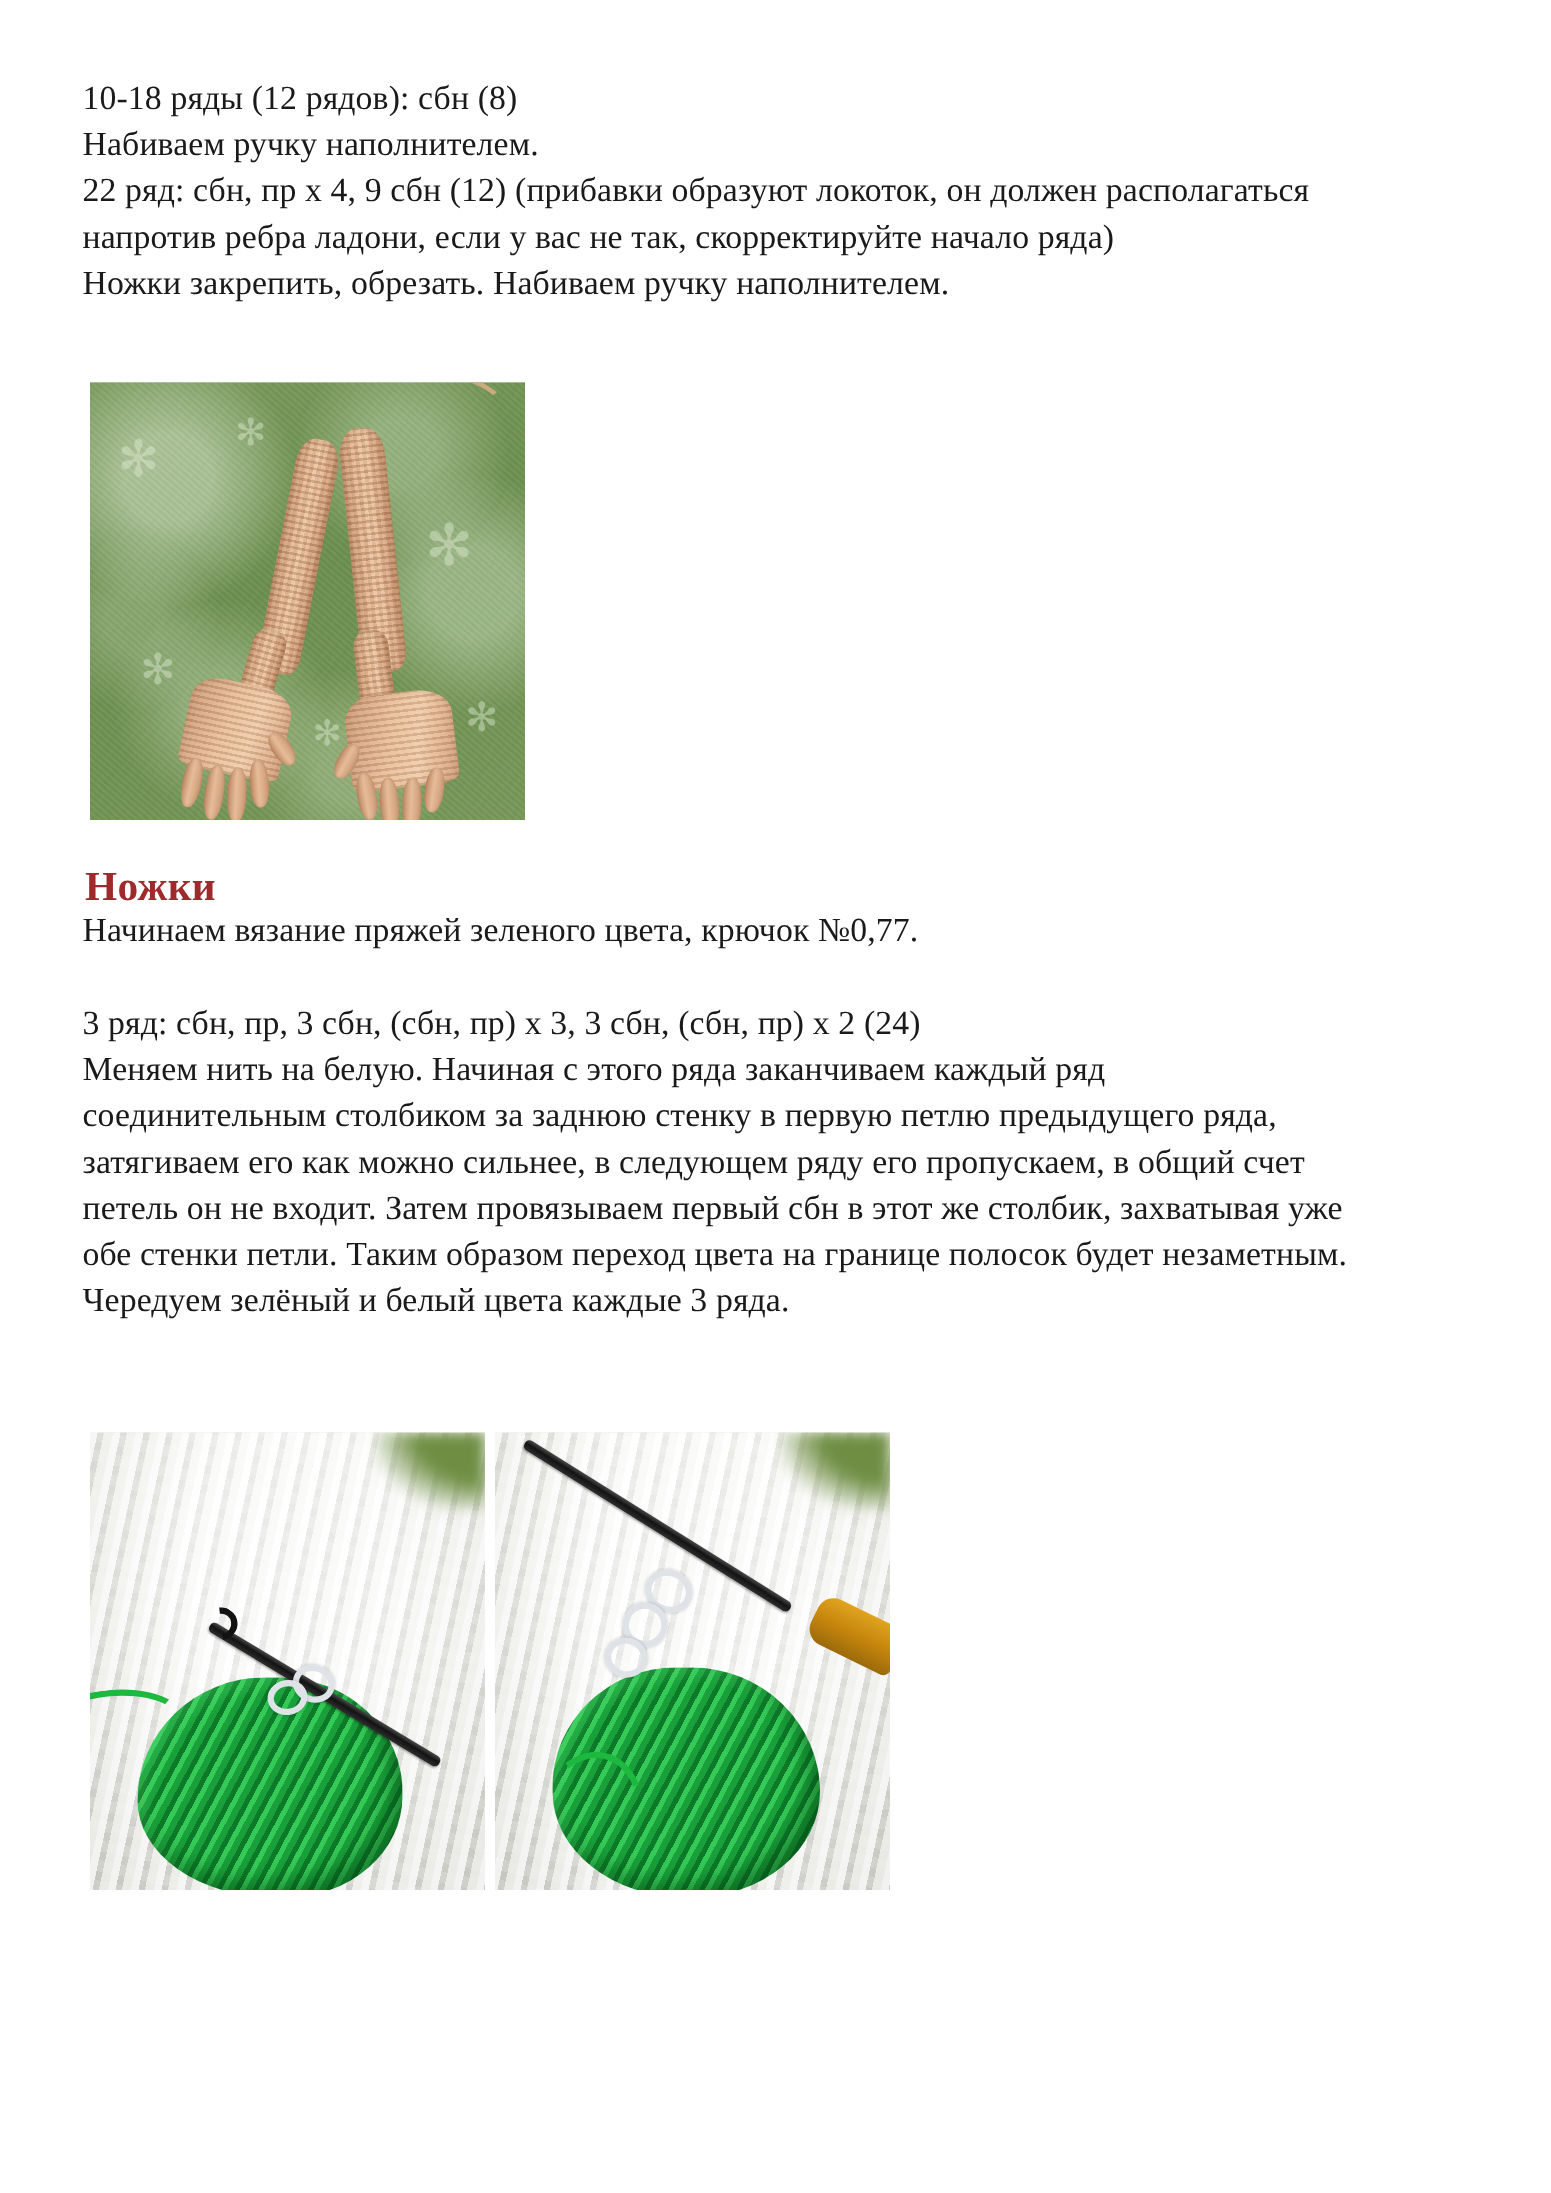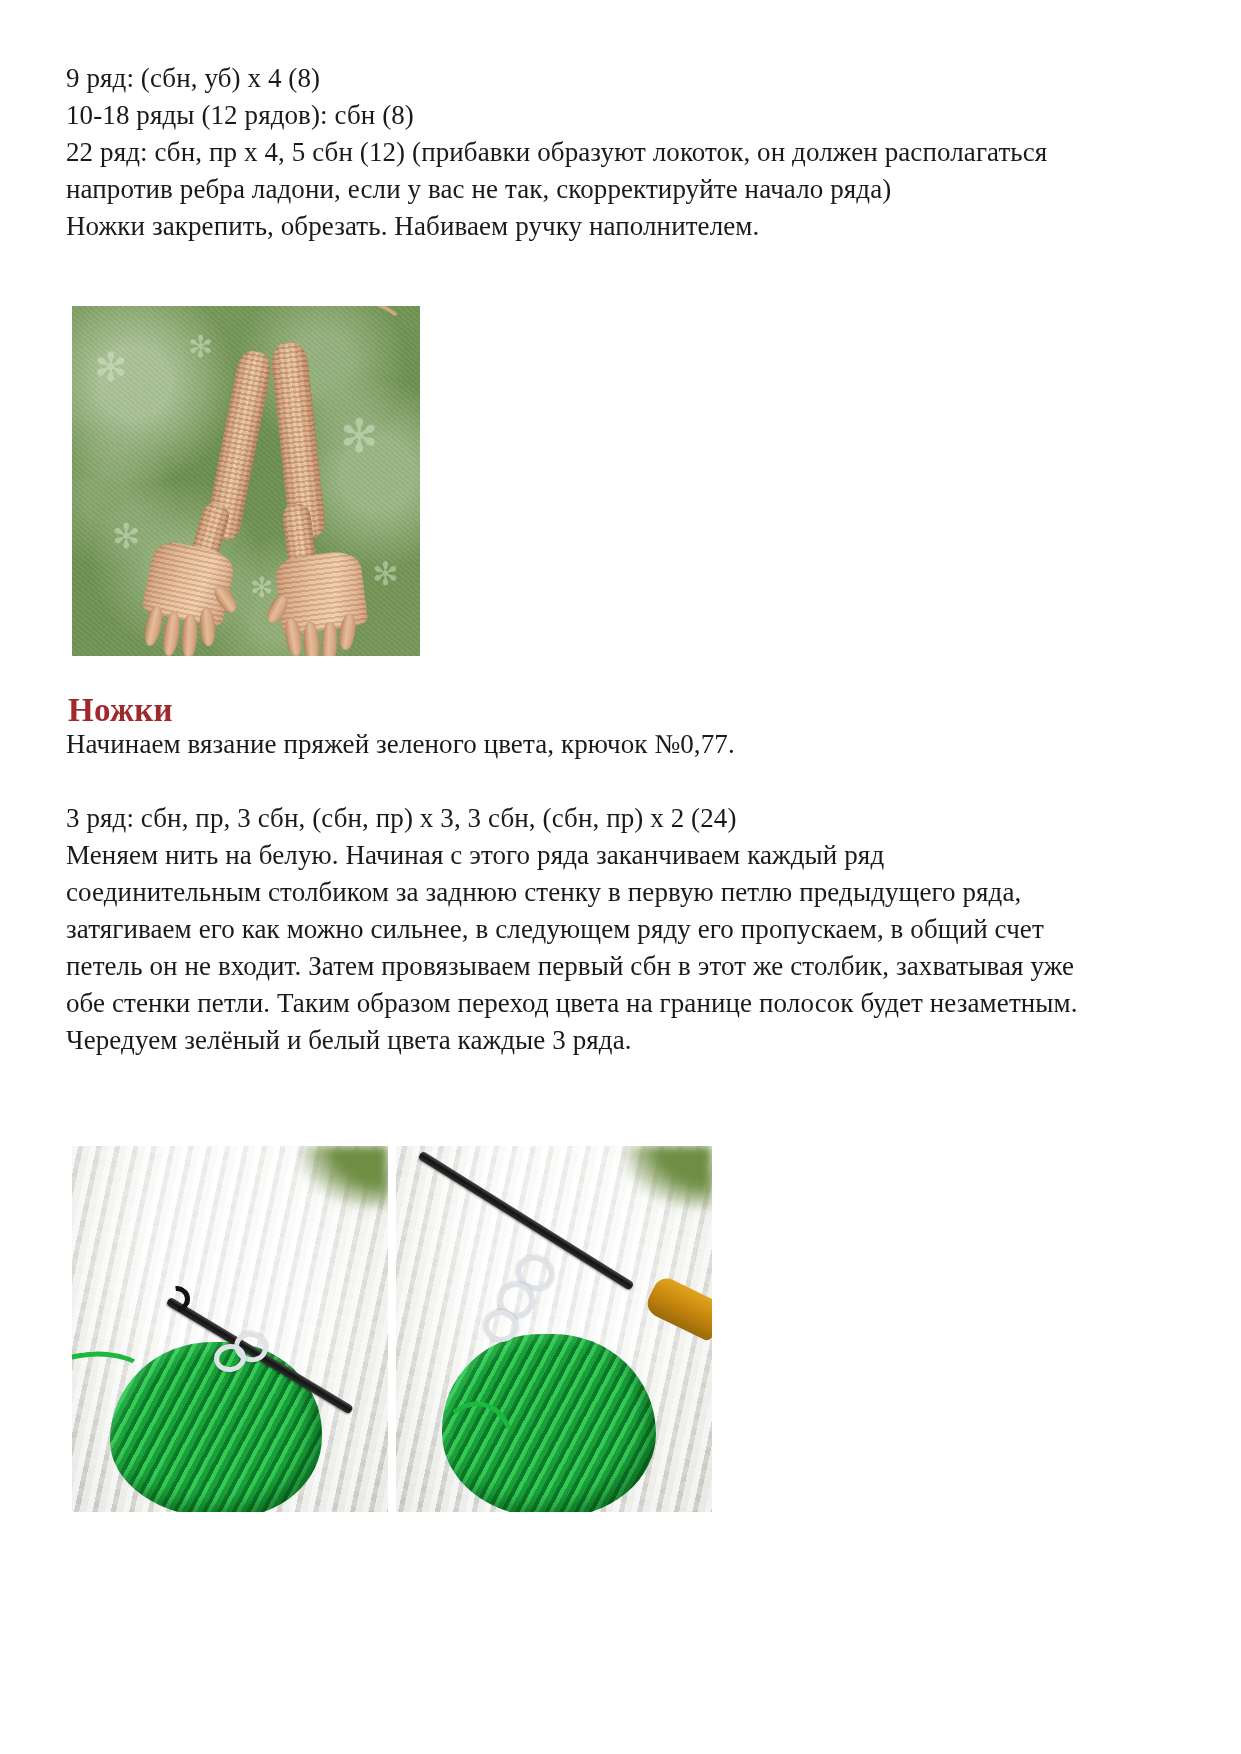--- a/index.html
+++ b/index.html
@@ -238,23 +238,23 @@
     border-color: #1db83e transparent transparent transparent;
     border-radius: 50%;
   }
 </style>
 </head>
 <body>
 
 <div class="page">
 
   <div class="block" id="intro-block">
-    <p>9 ряд: (сбн, уб) х 4 (8)</p>
     <p>10-18 ряды (12 рядов): сбн (8)</p>
-    <p>22 ряд: сбн, пр х 4, 5 сбн (12) (прибавки образуют локоток, он должен располагаться напротив ребра ладони, если у вас не так, скорректируйте начало ряда)</p>
+    <p>Набиваем ручку наполнителем.</p>
+    <p>22 ряд: сбн, пр х 4, 9 сбн (12) (прибавки образуют локоток, он должен располагаться напротив ребра ладони, если у вас не так, скорректируйте начало ряда)</p>
     <p>Ножки закрепить, обрезать. Набиваем ручку наполнителем.</p>
   </div>
 
   <div id="arms-photo">
     <div class="arms-bg"></div>
     <div class="snowflake" style="left:22px; top:42px;">✻</div>
     <div class="snowflake" style="left:116px; top:26px; font-size:30px;">✻</div>
     <div class="snowflake" style="left:268px; top:108px; font-size:46px;">✻</div>
     <div class="snowflake" style="left:40px; top:214px; font-size:34px;">✻</div>
     <div class="snowflake" style="left:178px; top:268px; font-size:28px;">✻</div>

